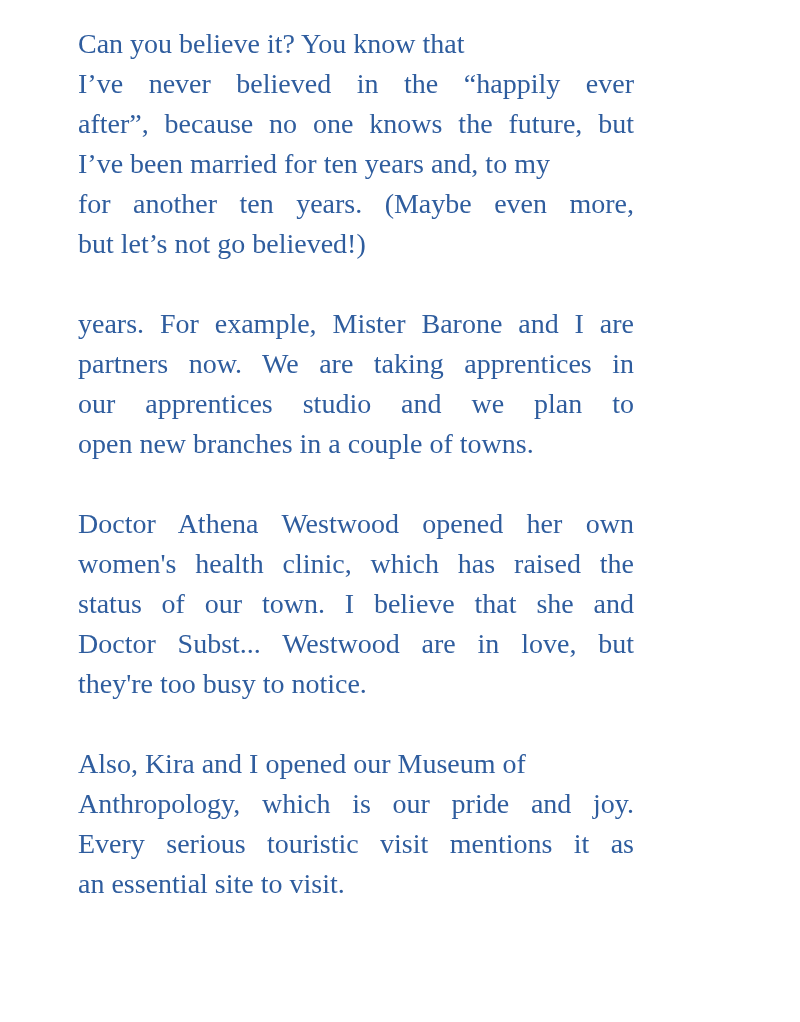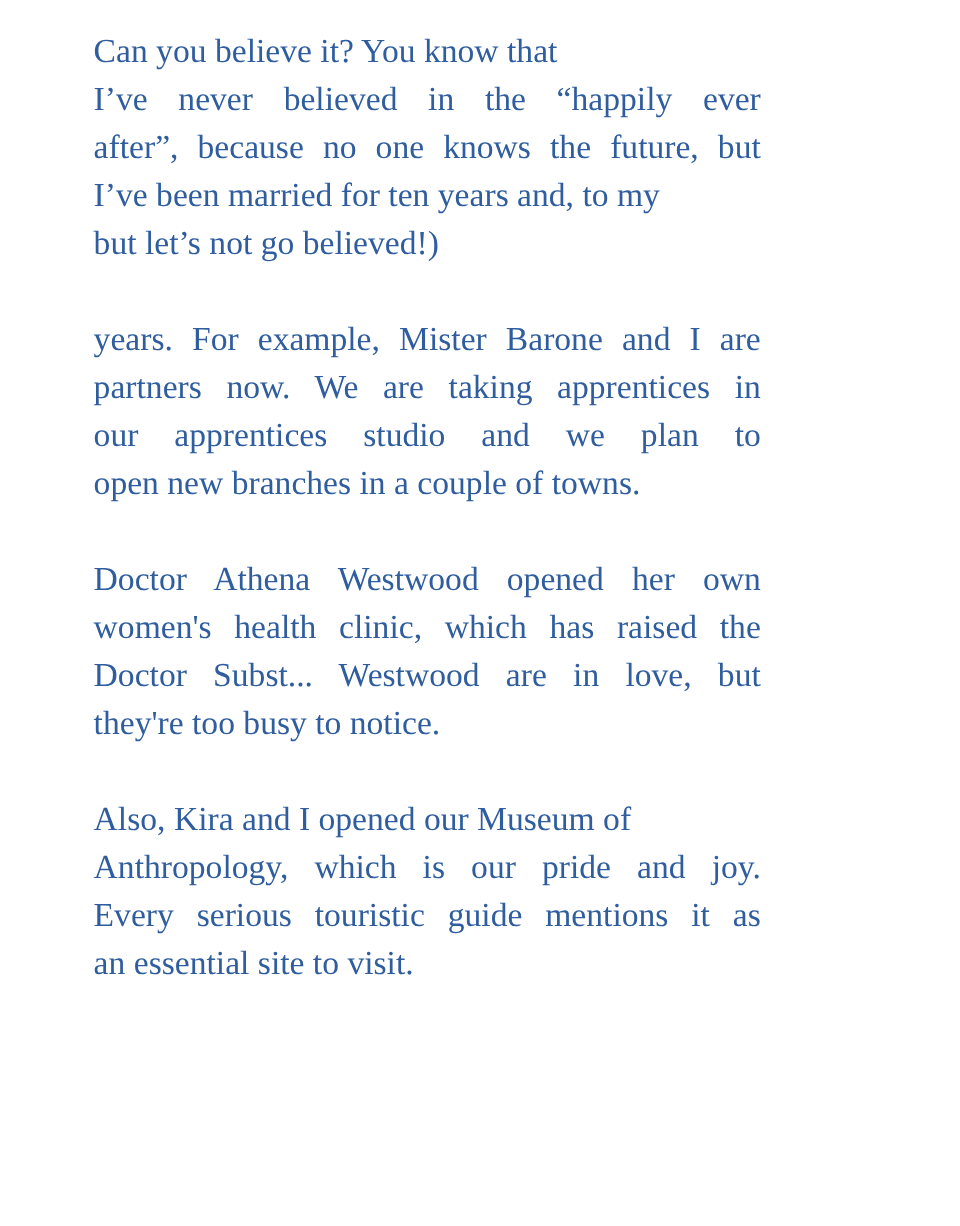--- a/index.html
+++ b/index.html
@@ -38,37 +38,39 @@
 </head>
 <body>
 
 <div class="page" style="color: rgb(47, 93, 158); background: rgb(255, 255, 255);">
 
   <div class="paragraph">
     <div class="line plain">Can you believe it? You know that</div>
     <div class="line justify">I’ve never believed in the “happily ever</div>
     <div class="line justify">after”, because no one knows the future, but</div>
     <div class="line plain">I’ve been married for ten years and, to my</div>
+    <div class="line justify">for another ten years. (Maybe even more,</div>
     <div class="line plain">but let’s not go believed!)</div>
   </div>
 
   <div class="paragraph">
     <div class="line justify">years. For example, Mister Barone and I are</div>
     <div class="line justify">partners now. We are taking apprentices in</div>
     <div class="line justify">our apprentices studio and we plan to</div>
     <div class="line plain">open new branches in a couple of towns.</div>
   </div>
 
   <div class="paragraph">
     <div class="line justify">Doctor Athena Westwood opened her own</div>
     <div class="line justify">women's health clinic, which has raised the</div>
+    <div class="line justify">status of our town. I believe that she and</div>
     <div class="line justify">Doctor Subst... Westwood are in love, but</div>
     <div class="line plain">they're too busy to notice.</div>
   </div>
 
   <div class="paragraph">
     <div class="line plain">Also, Kira and I opened our Museum of</div>
     <div class="line justify">Anthropology, which is our pride and joy.</div>
-    <div class="line justify">Every serious touristic guide mentions it as</div>
+    <div class="line justify">Every serious touristic visit mentions it as</div>
     <div class="line plain">an essential site to visit.</div>
   </div>
 
 </div>
 
 </body></html>

